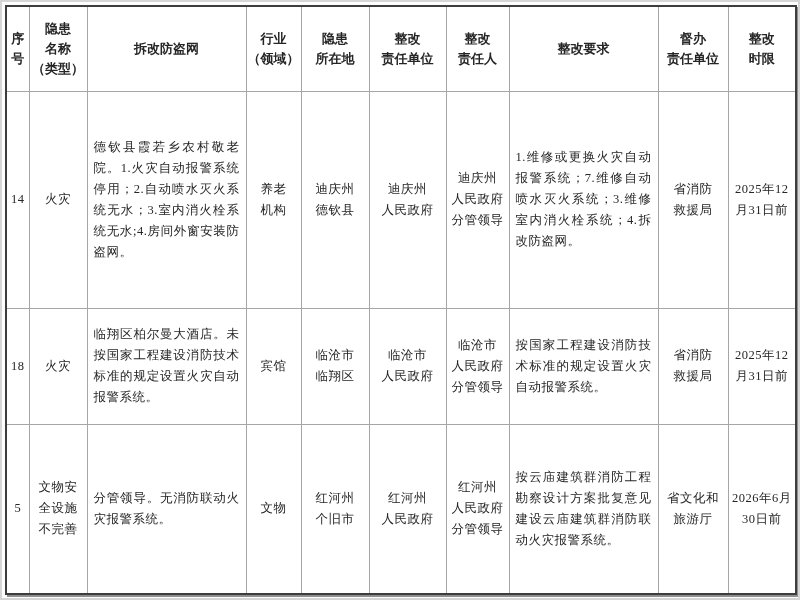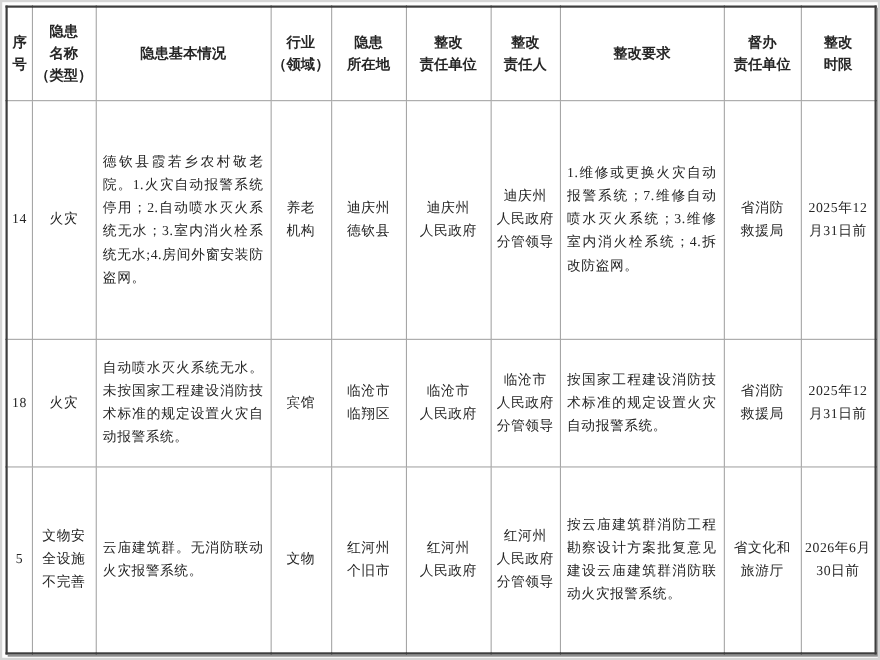--- a/index.html
+++ b/index.html
@@ -75,21 +75,21 @@
       <col style="width:70px">
       <col style="width:68px">
     </colgroup>
     <thead>
       <tr class="hdr">
         <th>序
 号</th>
         <th>隐患
 名称
 （类型）</th>
-        <th>隐患基本情况</th>
+        <th>拆改防盗网</th>
         <th>行业
 （领域）</th>
         <th>隐患
 所在地</th>
         <th>整改
 责任单位</th>
         <th>整改
 责任人</th>
         <th>整改要求</th>
         <th>督办
@@ -114,41 +114,41 @@
 分管领导</td>
         <td class="para">1.维修或更换火灾自动报警系统；7.维修自动喷水灭火系统；3.维修室内消火栓系统；4.拆改防盗网。</td>
         <td>省消防
 救援局</td>
         <td>2025年12
 月31日前</td>
       </tr>
       <tr class="row-16">
         <td>18</td>
         <td>火灾</td>
-        <td class="para">自动喷水灭火系统无水。未按国家工程建设消防技术标准的规定设置火灾自动报警系统。</td>
+        <td class="para">临翔区柏尔曼大酒店。未按国家工程建设消防技术标准的规定设置火灾自动报警系统。</td>
         <td>宾馆</td>
         <td>临沧市
 临翔区</td>
         <td>临沧市
 人民政府</td>
         <td>临沧市
 人民政府
 分管领导</td>
         <td class="para">按国家工程建设消防技术标准的规定设置火灾自动报警系统。</td>
         <td>省消防
 救援局</td>
         <td>2025年12
 月31日前</td>
       </tr>
       <tr class="row-17">
         <td>5</td>
         <td>文物安
 全设施
 不完善</td>
-        <td class="para">云庙建筑群。无消防联动火灾报警系统。</td>
+        <td class="para">分管领导。无消防联动火灾报警系统。</td>
         <td>文物</td>
         <td>红河州
 个旧市</td>
         <td>红河州
 人民政府</td>
         <td>红河州
 人民政府
 分管领导</td>
         <td class="para">按云庙建筑群消防工程勘察设计方案批复意见建设云庙建筑群消防联动火灾报警系统。</td>
         <td>省文化和

